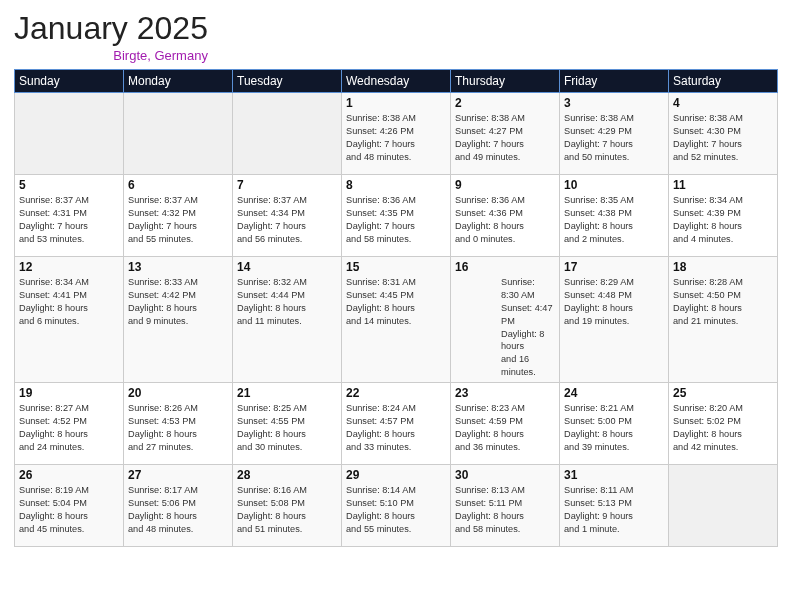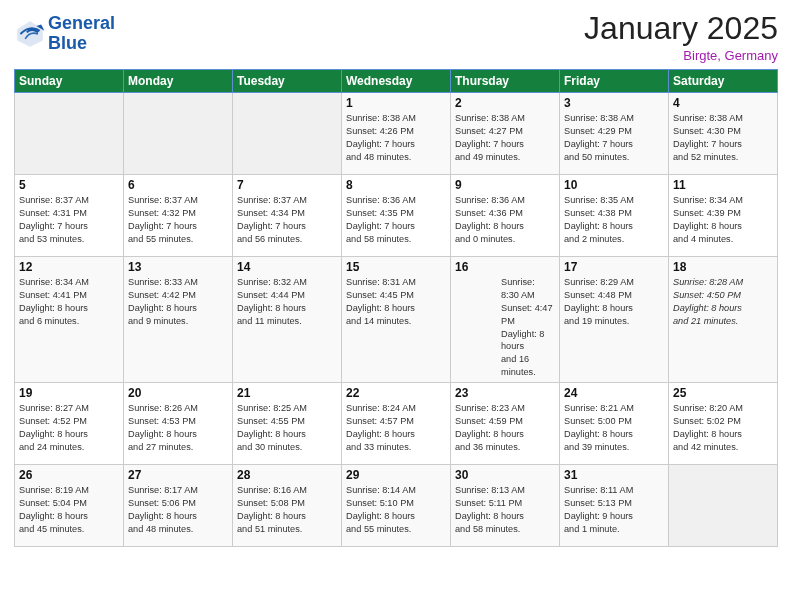--- a/index.html
+++ b/index.html
@@ -50,24 +50,24 @@
       font-size: 13px;
       color: #a21caf;
       margin-top: 1px;
     }
     .calendar {
       width: 100%;
       border-collapse: collapse;
       table-layout: fixed;
     }
     .calendar thead th {
-      background: #15803d;
+      background: #0f172a;
       color: #fff;
       font-size: 12px;
-      font-weight: bold;
+      font-weight: normal;
       padding: 4px 4px;
       text-align: left;
       border: 1px solid #5a8fd4;
     }
     .calendar tbody td {
       vertical-align: top;
       border: 1px solid #ccc;
       padding: 3px 4px;
       font-size: 9.5px;
       color: #333;
@@ -91,32 +91,20 @@
     }
     .empty-cell {
       background: #f0f0f0 !important;
     }
   </style>
 </head>
 <body>
 
 <div class="page">
   <div class="header">
-    <div class="logo">
-      <svg class="logo-icon" viewBox="0 0 40 40">
-        <polygon points="20,4 36,14 36,28 20,36 4,28 4,14" fill="#1a5aab" opacity="0.15"></polygon>
-        <path d="M 8 20 Q 20 8 32 16 Q 24 10 16 18 Q 22 12 30 18" fill="none" stroke="#1a5aab" stroke-width="2.5"></path>
-        <path d="M 14 26 Q 20 16 30 20" fill="none" stroke="#2e6db4" stroke-width="2"></path>
-        <polygon points="28,10 38,16 34,8" fill="#1a5aab"></polygon>
-      </svg>
-      <div>
-        <div class="logo-text">General</div>
-        <div class="logo-text">Blue</div>
-      </div>
-    </div>
     <div class="title-block">
       <div class="month-title">January 2025</div>
       <div class="location">Birgte, Germany</div>
     </div>
   </div>
 
   <table class="calendar">
     <thead>
       <tr>
         <th>Sunday</th>
@@ -251,21 +239,21 @@
           </td>
           <td>
             <span class="day-number">17</span>
             <div class="day-info" style="white-space: pre-line;">Sunrise: 8:29 AM
 Sunset: 4:48 PM
 Daylight: 8 hours
 and 19 minutes.</div>
           </td>
           <td>
             <span class="day-number">18</span>
-            <div class="day-info" style="white-space: pre-line; font-style: italic;">Sunrise: 8:28 AM
+            <div class="day-info" style="white-space: pre-line;">Sunrise: 8:28 AM
 Sunset: 4:50 PM
 Daylight: 8 hours
 and 21 minutes.</div>
           </td>
         </tr>
         <tr>
           <td>
             <span class="day-number">19</span>
             <div class="day-info" style="white-space: pre-line;">Sunrise: 8:27 AM
 Sunset: 4:52 PM

